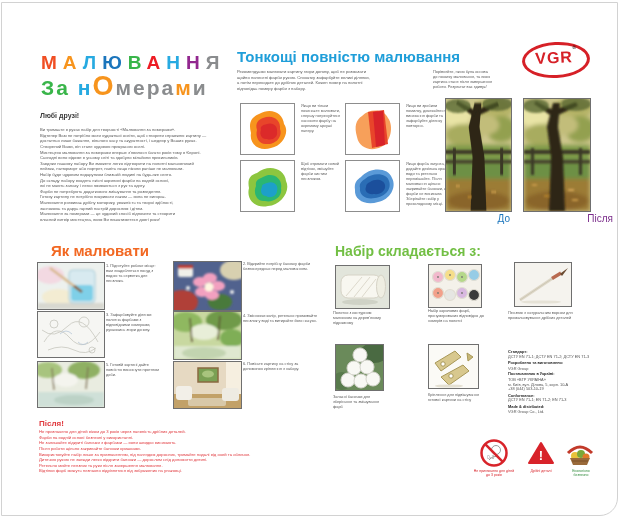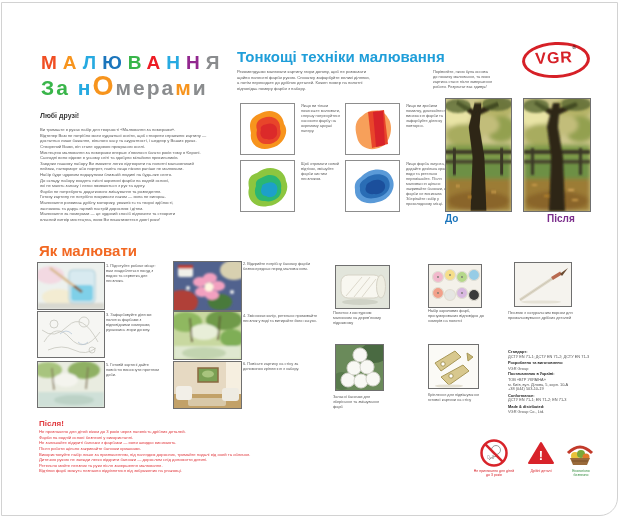--- a/index.html
+++ b/index.html
@@ -13,28 +13,28 @@
   .logo1{left:41px;top:52px;font-size:19px;letter-spacing:6px;}
   .logo2{left:41px;top:71px;font-size:21px;letter-spacing:2px;}
   .logoline span.big{font-size:27px;}
   .greeting{left:40px;top:112px;font-size:7px;font-weight:bold;color:#3a3a3a;}
   
   .tiny{font-size:6px;line-height:8px;color:#5a5a5a;white-space:pre-line;
         transform-origin:0 0;position:absolute;}
   .s70{transform:scale(0.70);}
   .s65{transform:scale(0.65);line-height:7.6px;}
   .sectitle{position:absolute;font-weight:bold;white-space:nowrap;}
-  .blue{color:#1f9ed9;} .orange{color:#f26822;} .green{color:#72bf44;} .red{color:#e0393e;}
+  .blue{color:#1f9ed9;} .orange{color:#f26822;margin-left:12px;} .green{color:#72bf44;} .red{color:#e0393e;}
   
   .tipbox{position:absolute;width:53px;height:50px;background:#fff;border:1px solid #8d8d8d;}
   .tipbox svg{width:100%;height:100%;display:block;}
   
   .photo{position:absolute;border:1px solid #6f6f6f;background:#ddd;overflow:hidden;}
   .photo svg{width:100%;height:100%;display:block;}
-  .balabel{position:absolute;font-weight:bold;font-size:10px;text-align:left;}
+  .balabel{position:absolute;font-weight:normal;font-size:10px;text-align:right;}
   .vgr{position:absolute;left:522px;top:42px;width:62px;height:30px;border:3px solid #d62027;
        border-radius:50%;text-align:center;transform:rotate(-3deg);}
   .vgr .t{font-weight:bold;font-size:16px;color:#d62027;line-height:26px;letter-spacing:1px;}
   .vgr sup{font-size:5px;vertical-align:top;}
   .warn-title{left:39px;top:419px;font-size:8px;font-weight:bold;color:#e0393e;position:absolute;}
   .ilabel{font-weight:bold;color:#222;display:block;}
   .ival{display:block;color:#555;white-space:pre-line;margin-bottom:2px;}
   .badgecap{position:absolute;font-size:6px;line-height:6.5px;text-align:center;
             transform:scale(0.58);transform-origin:50% 0;white-space:pre-line;}
   .badge svg{display:block;}
@@ -71,21 +71,21 @@
 Набір буде чудовим подарунком близькій людині на будь-яке свято.
 До складу набору входять якісні акрилові фарби на водній основі,
 які не мають запаху і легко змиваються з рук та одягу.
 Фарби не потребують додаткового змішування та розведення.
 Готову картину не потрібно покривати лаком — вона не вигорає.
 Малювання розвиває дрібну моторику, уважність та творчі здібності,
 заспокоює та дарує гарний настрій дорослим і дітям.
 Малювання за номерами — це чудовий спосіб відпочити та створити
 власний витвір мистецтва, яким Ви пишатиметеся довгі роки!</div>
 
-  <div class="sectitle blue" style="left:237px;top:48px;font-size:15px;">Тонкощі техніки малювання</div>
+  <div class="sectitle blue" style="left:237px;top:48px;font-size:15px;">Тонкощі повністю малювання</div>
   <div class="tiny s70" style="left:237px;top:69px;width:272px;">Рекомендуємо малювати картину згори донизу, щоб не розмазати
 щойно нанесені фарби рукою. Спочатку зафарбуйте великі ділянки,
 а потім переходьте до дрібних деталей. Кожен номер на полотні
 відповідає номеру фарби з набору.</div>
 
   <div class="tipbox" style="left:240px;top:103px;">
     <svg viewBox="0 0 53 50">
       <path d="M18,10 C30,3 42,9 43,20 C49,28 42,42 30,44 C18,48 8,40 10,29 C7,18 11,13 18,10 Z" fill="#f7941d"></path>
       <path d="M22,14 C32,10 40,16 39,25 C42,33 34,41 26,40 C18,41 14,33 16,26 C14,19 17,16 22,14 Z" fill="#e8452a"></path>
       <path d="M26,20 C32,18 37,22 36,28 C37,33 31,37 26,35 C21,36 18,30 20,26 C19,22 22,21 26,20 Z" fill="#d8232a" opacity="0.8"></path>
@@ -293,20 +293,21 @@
       <rect y="32" width="67" height="14" fill="#c2a168"></rect>
       <rect x="14" y="36" width="38" height="8" rx="2" fill="#d8c8a8"></rect>
       <rect x="2" y="24" width="16" height="14" rx="3" fill="#f2efe8"></rect>
       <rect x="48" y="26" width="17" height="13" rx="3" fill="#eeebe2"></rect>
       <rect x="24" y="6" width="20" height="14" fill="#7aa054" stroke="#8a6a42" stroke-width="1.5"></rect>
       <ellipse cx="34" cy="12" rx="6" ry="3.5" fill="#a8c47e"></ellipse>
     </svg>
   </div>
   <div class="tiny s65" style="left:243px;top:362px;width:117px;">6. Повісьте картину на стіну за допомогою кріплення з набору.</div>
 
+  <div class="sectitle green" style="left:335px;top:243px;font-size:14px;">Набір складається з:</div>
 
   <div class="photo" style="left:335px;top:265px;width:53px;height:42px;">
     <svg viewBox="0 0 53 42" preserveAspectRatio="none">
       <rect width="53" height="42" fill="#e2e5db"></rect>
       <rect x="5" y="9" width="40" height="23" rx="7" fill="#f8f7f0" stroke="#d6d3c6"></rect>
       <ellipse cx="45" cy="20.5" rx="4.5" ry="11.5" fill="#efeee2" stroke="#d6d3c6"></ellipse>
       <g stroke="#ddd9cc" stroke-width="1">
         <line x1="10" y1="30" x2="26" y2="11"></line>
           <line x1="18" y1="31" x2="34" y2="11"></line>
         <line x1="26" y1="31" x2="40" y2="13"></line>

